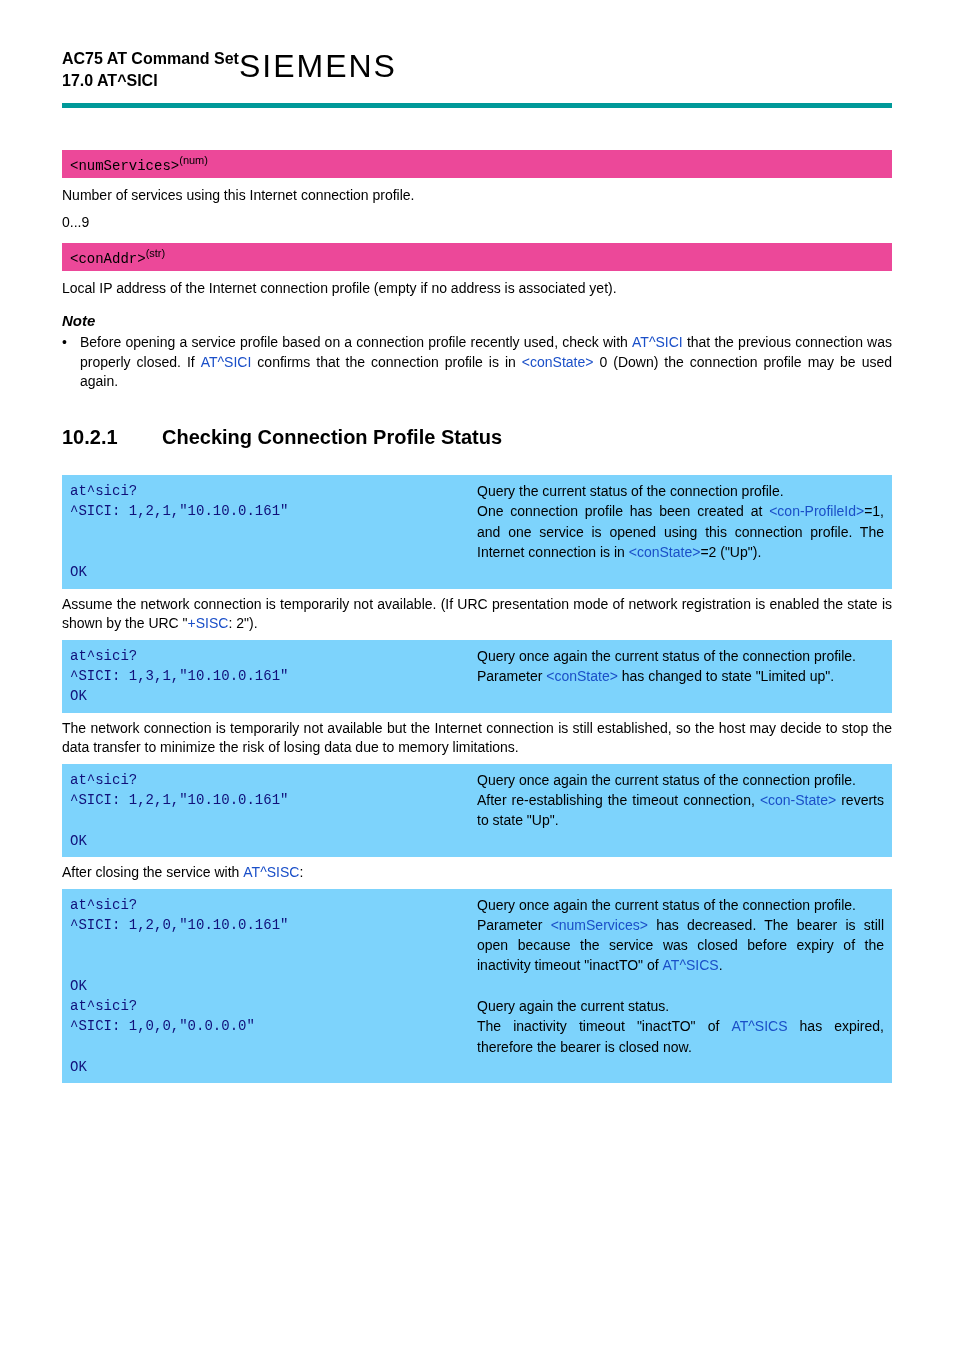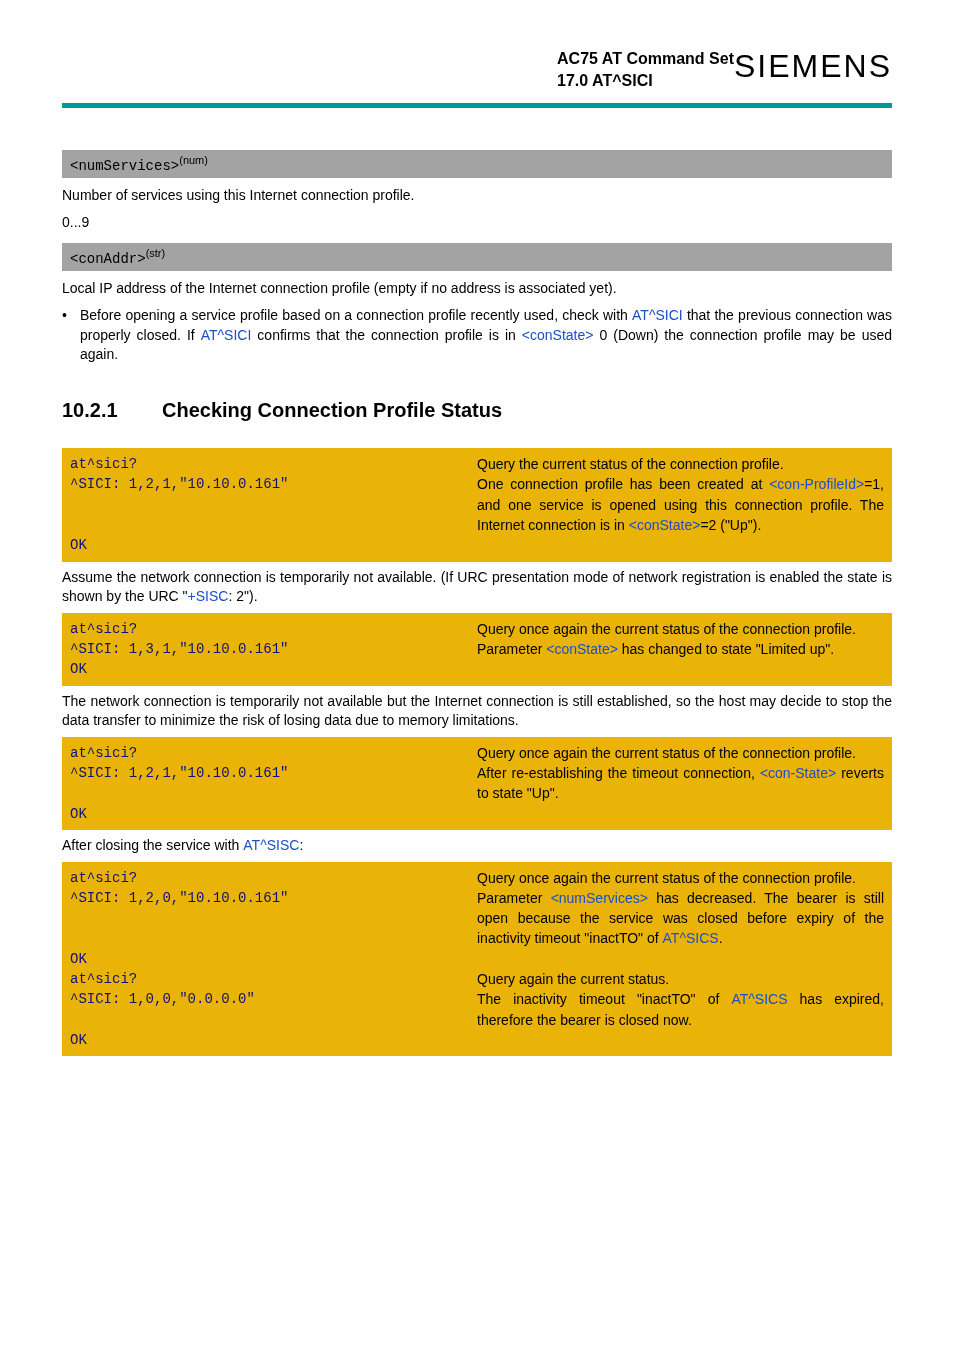--- a/index.html
+++ b/index.html
@@ -1,35 +1,35 @@
 <!DOCTYPE html>
 <html><head>
 <meta charset="utf-8">
 <style>
   * { box-sizing: border-box; margin: 0; padding: 0; }
   html, body { width: 954px; background: #fff; font-family: Arial, Helvetica, sans-serif; color: #000; }
   .page { width: 954px; min-height: 1351px; padding: 48px 62px 40px 62px; position: relative; }
-  .header { display: flex; justify-content: flex-end; align-items: flex-start; margin-bottom: 12px; }
+  .header { display: flex; justify-content: flex-start; align-items: flex-start; margin-bottom: 12px; }
   .header-left { font-size: 16px; line-height: 1.35; }
   .header-title { font-weight: bold; }
   .header-sub { font-weight: bold; }
   .siemens { font-family: Arial, sans-serif; font-weight: 400; font-size: 32px; letter-spacing: 2px; color: #000; }
   .hr-bar { height: 5px; background: #009999; margin-bottom: 42px; }
-  .param-block { background: #a3a3a3; padding: 4px 8px; font-family: "Courier New", monospace; font-size: 14px; margin-top: 10px; }
+  .param-block { background: #ec4899; padding: 4px 8px; font-family: "Courier New", monospace; font-size: 14px; margin-top: 10px; }
   .param-block sup { font-family: Arial, sans-serif; font-size: 11px; }
   .body-text { font-size: 14px; line-height: 1.4; margin: 8px 0; }
   .note-head { font-weight: bold; font-style: italic; font-size: 15px; margin-top: 14px; margin-bottom: 4px; }
   ul.note-list { list-style: none; padding: 0; }
   ul.note-list li { display: flex; font-size: 14px; line-height: 1.4; text-align: justify; }
   ul.note-list li .bullet { width: 18px; flex: 0 0 18px; }
   ul.note-list li .li-body { flex: 1; }
   .link { color: #1a4fc8; font-family: Liberation Sans, sans-serif; }
   h2.section { font-size: 20px; font-weight: bold; margin-top: 34px; margin-bottom: 26px; }
   h2.section .secnum { display: inline-block; width: 100px; }
-  .example { background: #eab308; padding: 6px 8px; font-size: 14px; line-height: 1.45; }
+  .example { background: #7dd3fc; padding: 6px 8px; font-size: 14px; line-height: 1.45; }
   .ex-row { display: flex; }
   .ex-left { width: 50%; font-family: "Courier New", monospace; color: #10107a; white-space: pre; }
   .ex-right { width: 50%; text-align: justify; }
   .narr { font-size: 14px; line-height: 1.4; margin: 6px 0; text-align: justify; }
   .footer { position: absolute; bottom: 38px; left: 62px; right: 62px; }
   .footer-line { border-top: 1px solid #000; margin-bottom: 4px; }
   .footer-row { display: flex; justify-content: space-between; font-size: 14px; }
 </style>
 </head>
 <body>
@@ -49,20 +49,21 @@
     <span>&lt;numServices&gt;</span><sup>(num)</sup>
   </div>
   <div class="body-text">Number of services using this Internet connection profile.</div>
   <div class="body-text">0...9</div>
 
   <div class="param-block">
     <span>&lt;conAddr&gt;</span><sup>(str)</sup>
   </div>
   <div class="body-text">Local IP address of the Internet connection profile (empty if no address is associated yet).</div>
 
+  <div class="note-head">Note</div>
   <ul class="note-list">
     <li>
       <span class="bullet">•</span>
       <span class="li-body">
         <span>Before opening a service profile based on a connection profile recently used, check with </span><span class="link">AT^SICI</span><span> that the previous connection was properly closed. If </span><span class="link">AT^SICI</span><span> confirms that the connection profile is in </span><span class="link">&lt;conState&gt;</span><span> 0 (Down) the connection profile may be used again.</span>
       </span>
     </li>
   </ul>
 
   <h2 class="section">

